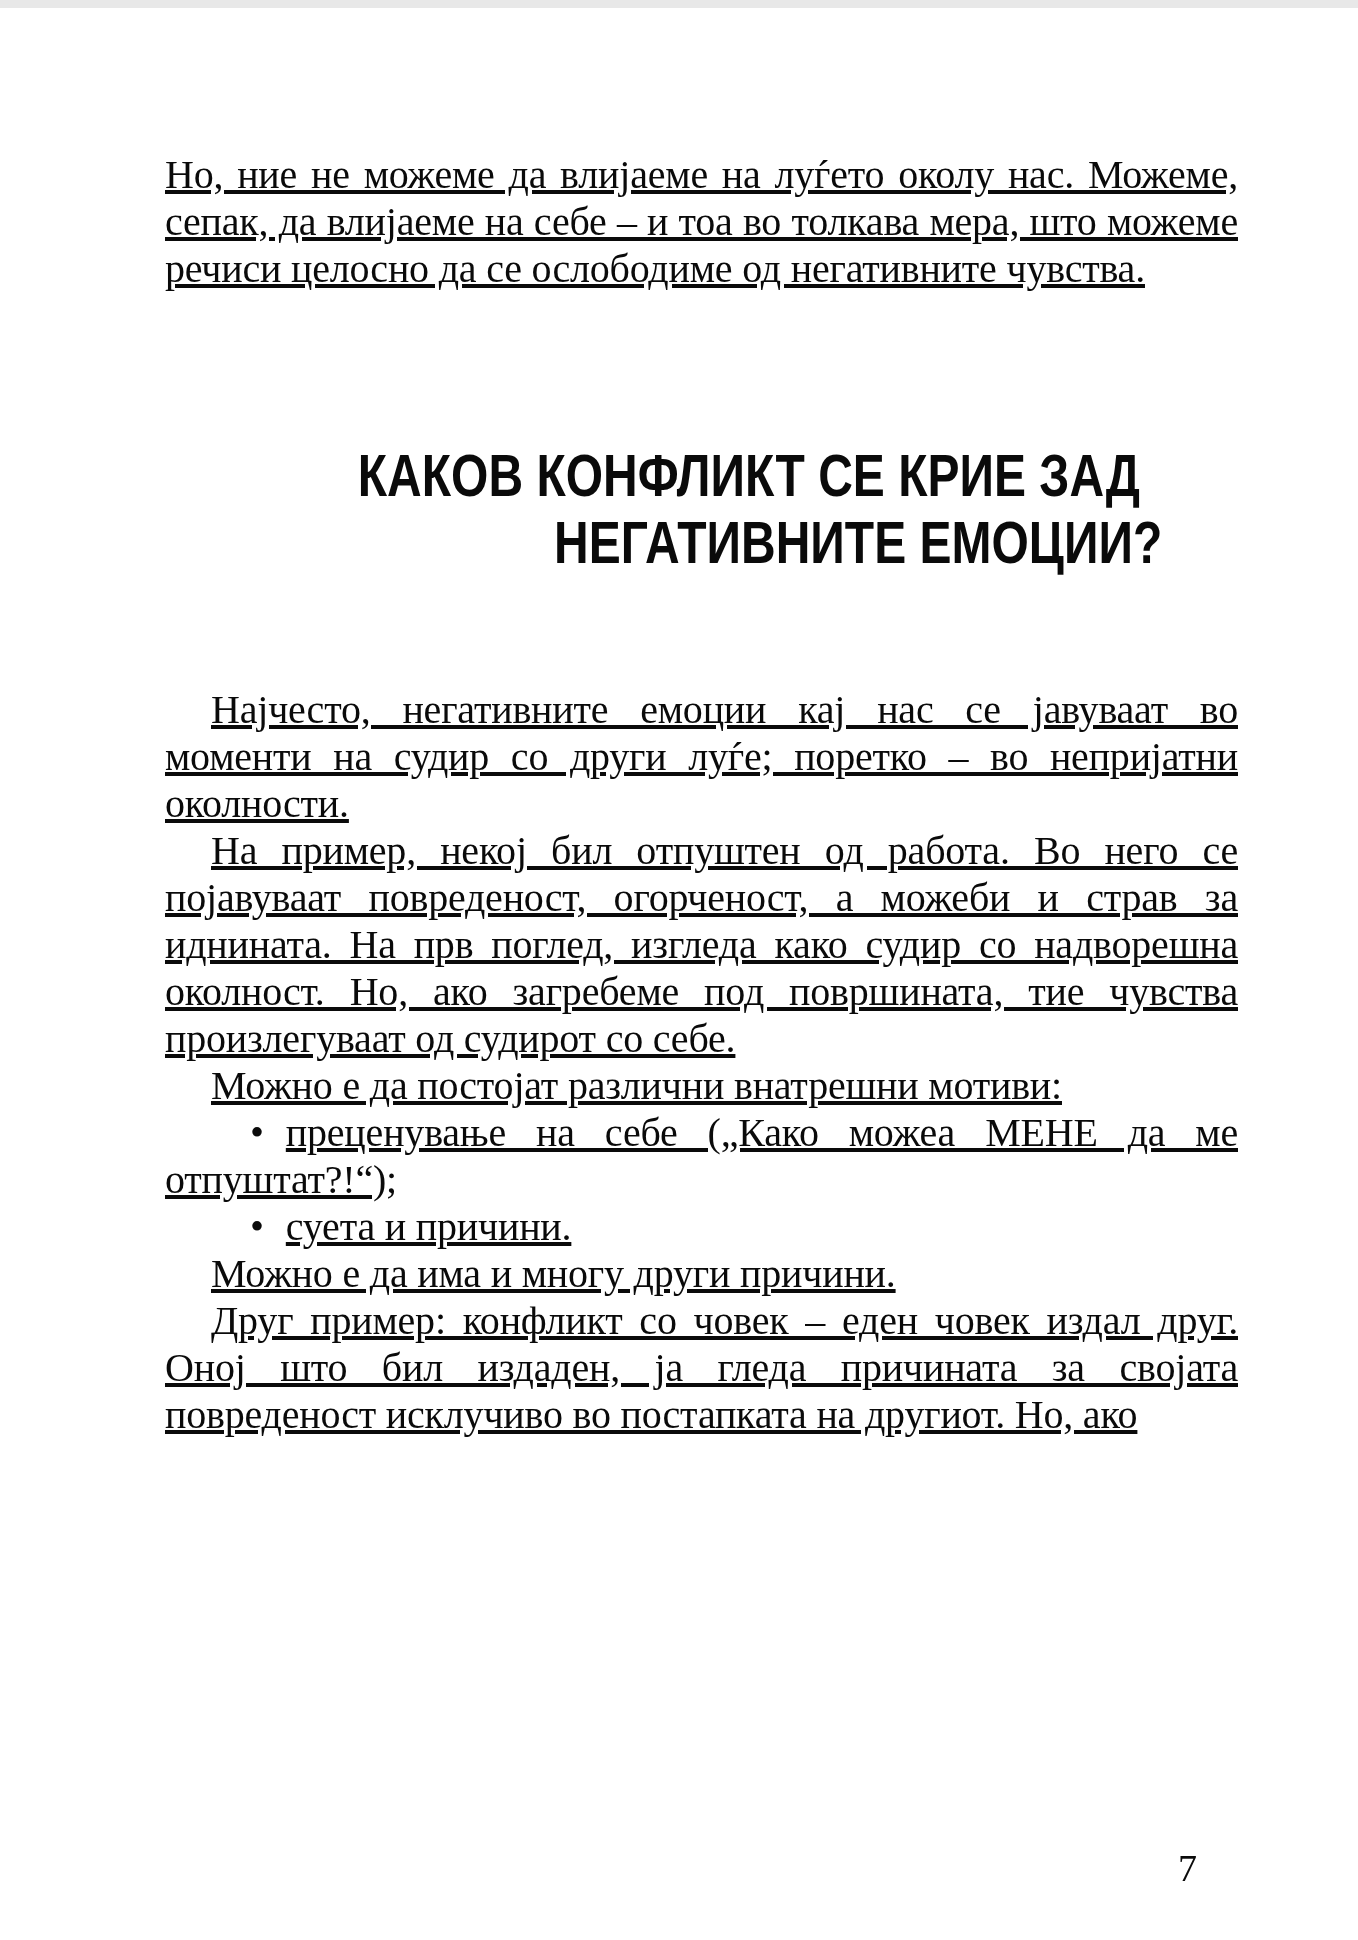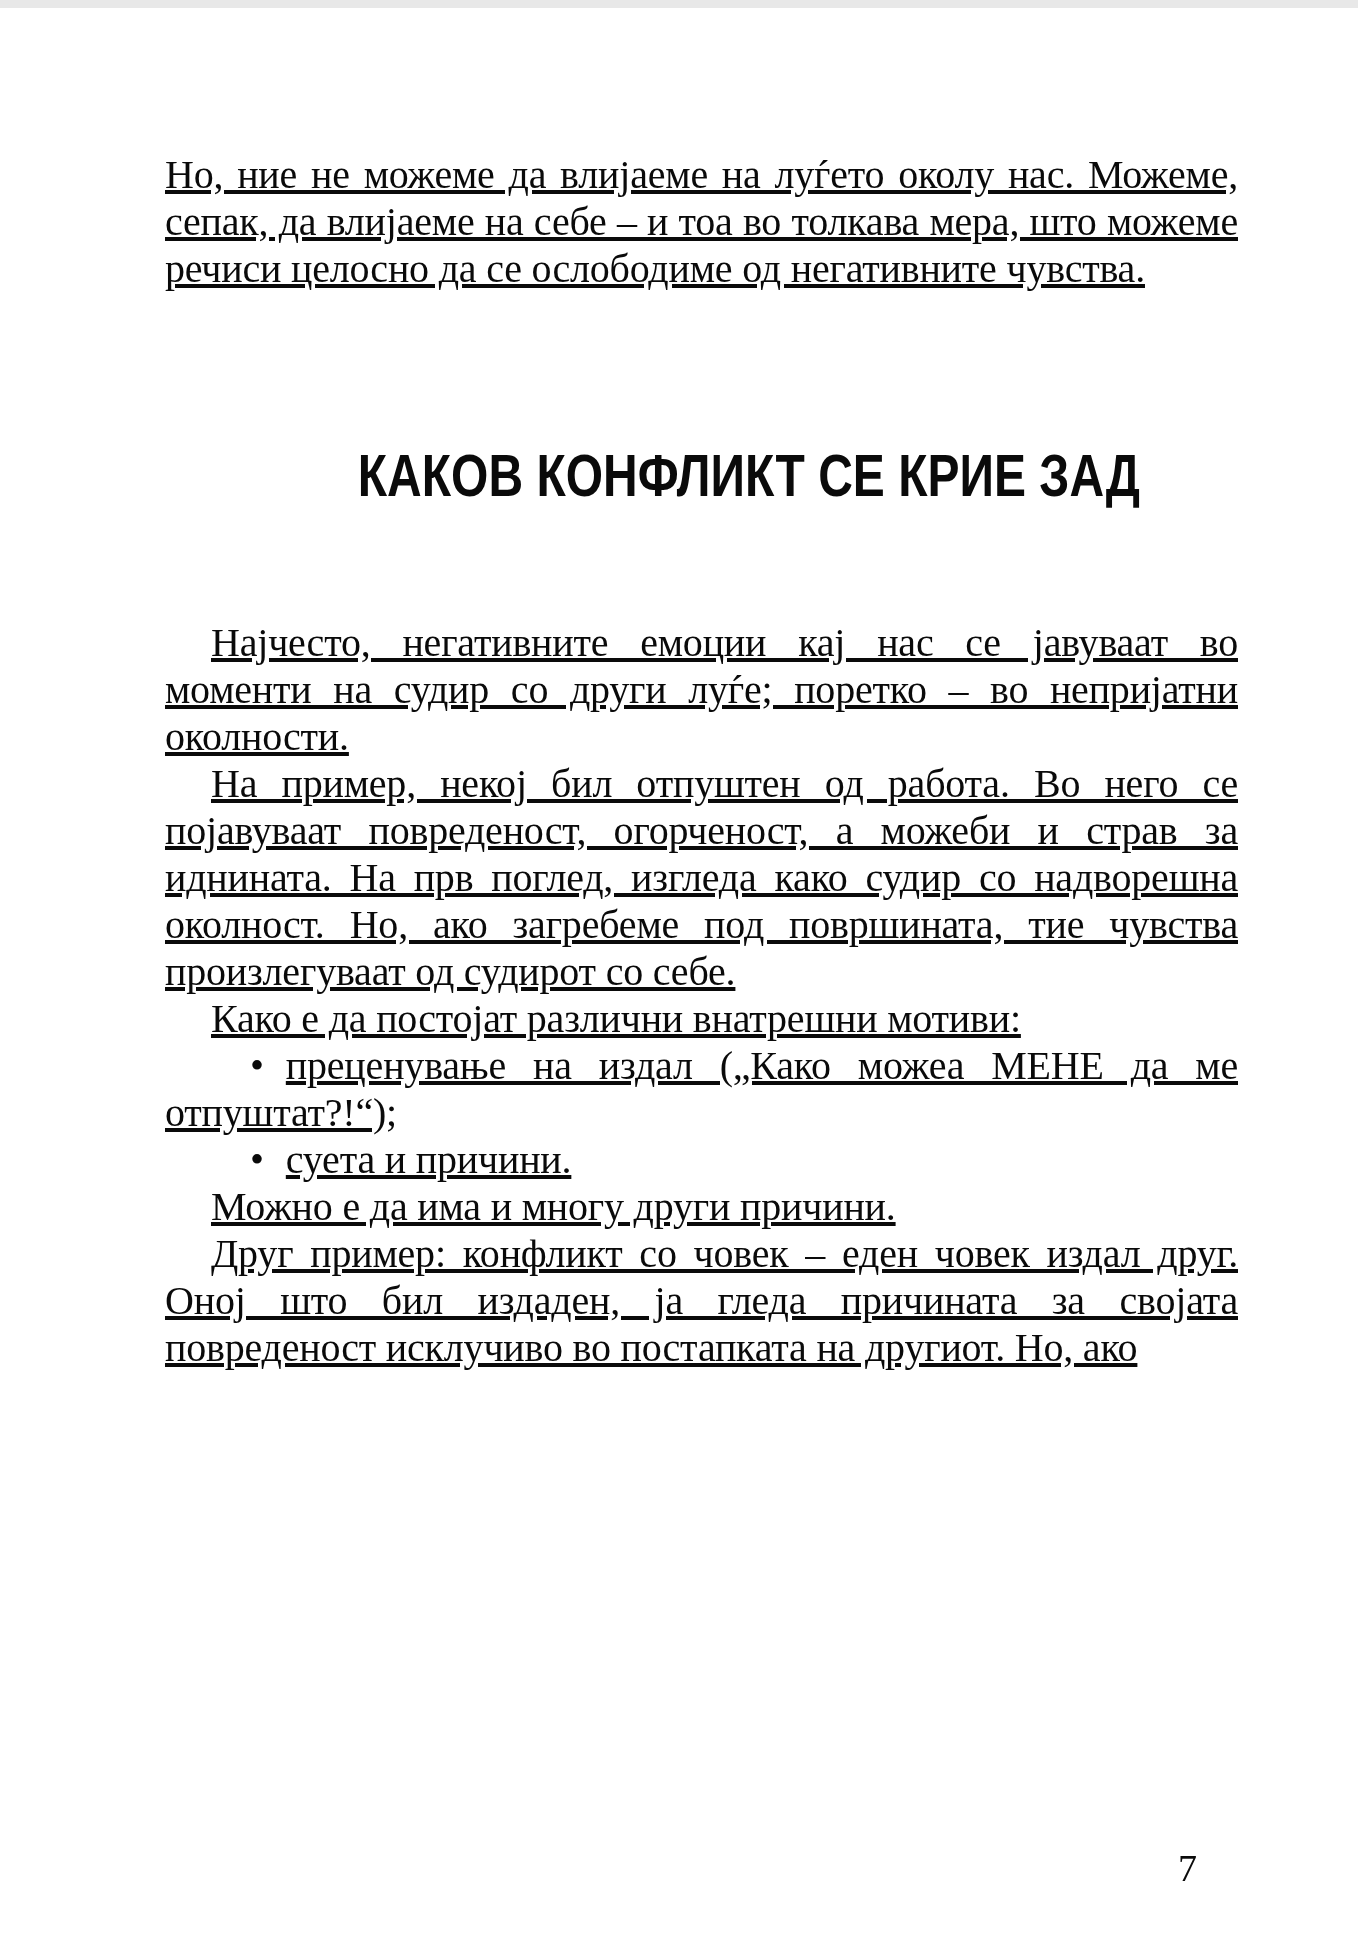--- a/index.html
+++ b/index.html
@@ -71,31 +71,32 @@
 </style>
 </head>
 <body>
 
 <div class="page">
 
   <p class="body-par">Но, ние не можеме да влијаеме на луѓето околу нас. Можеме, сепак, да влијаеме на себе – и тоа во толкава мера, што можеме речиси целосно да се ослободиме од негативните чувства.</p>
 
   <h1 class="heading">
     <span class="hline"><span>КАКОВ КОНФЛИКТ СЕ КРИЕ ЗАД</span></span>
+    <span class="hline"><span>НЕГАТИВНИТЕ ЕМОЦИИ?</span></span>
   </h1>
 
   <p class="body-par ind">Најчесто, негативните емоции кај нас се јавуваат во моменти на судир со други луѓе; поретко – во непријатни околности.</p>
 
 
   <p class="body-par ind">На пример, некој бил отпуштен од работа. Во него се појавуваат повреденост, огорченост, а можеби и страв за иднината. На прв поглед, изгледа како судир со надворешна околност. Но, ако загребеме под површината, тие чувства произлегуваат од судирот со себе.</p>
 
-  <p class="body-par ind">Како е да постојат различни внатрешни мотиви:</p>
+  <p class="body-par ind">Можно е да постојат различни внатрешни мотиви:</p>
 
 
-  <p class="bullet-par"><span class="bullet-marker">•</span><span>преценување на издал („Како можеа МЕНЕ да ме отпуштат?!“);</span></p>
+  <p class="bullet-par"><span class="bullet-marker">•</span><span>преценување на себе („Како можеа МЕНЕ да ме отпуштат?!“);</span></p>
 
   <p class="bullet-par"><span class="bullet-marker">•</span><span>суета и причини.</span></p>
 
   <p class="body-par ind">Можно е да има и многу други причини.</p>
 
   <p class="body-par ind">Друг пример: конфликт со човек – еден човек издал друг. Оној што бил издаден, ја гледа причината за својата повреденост исклучиво во постапката на другиот. Но, ако</p>
 
   <div class="page-number">7</div>
 
 </div>

